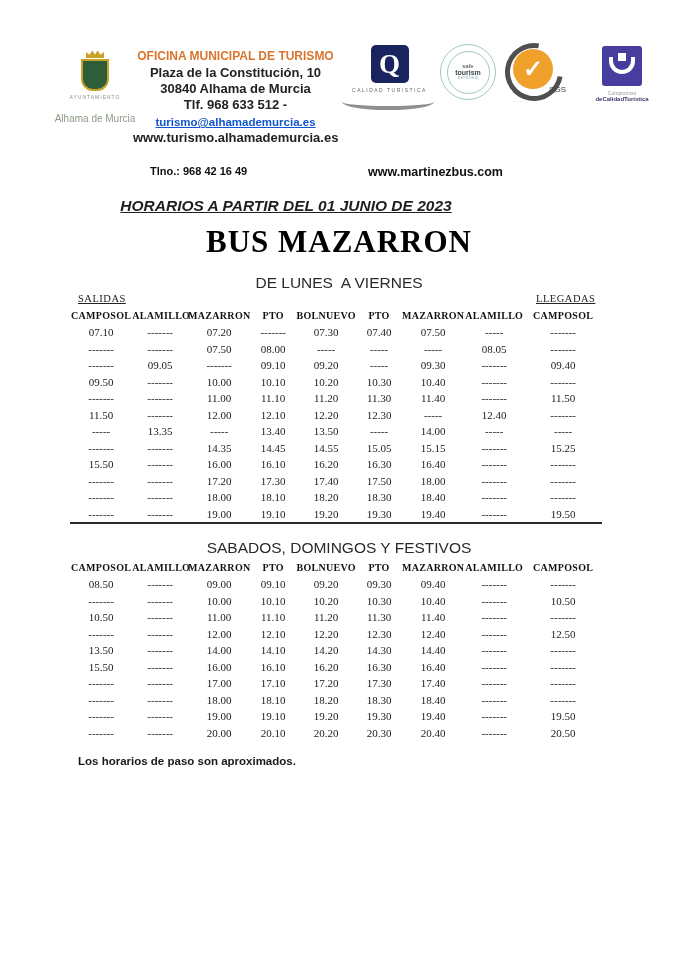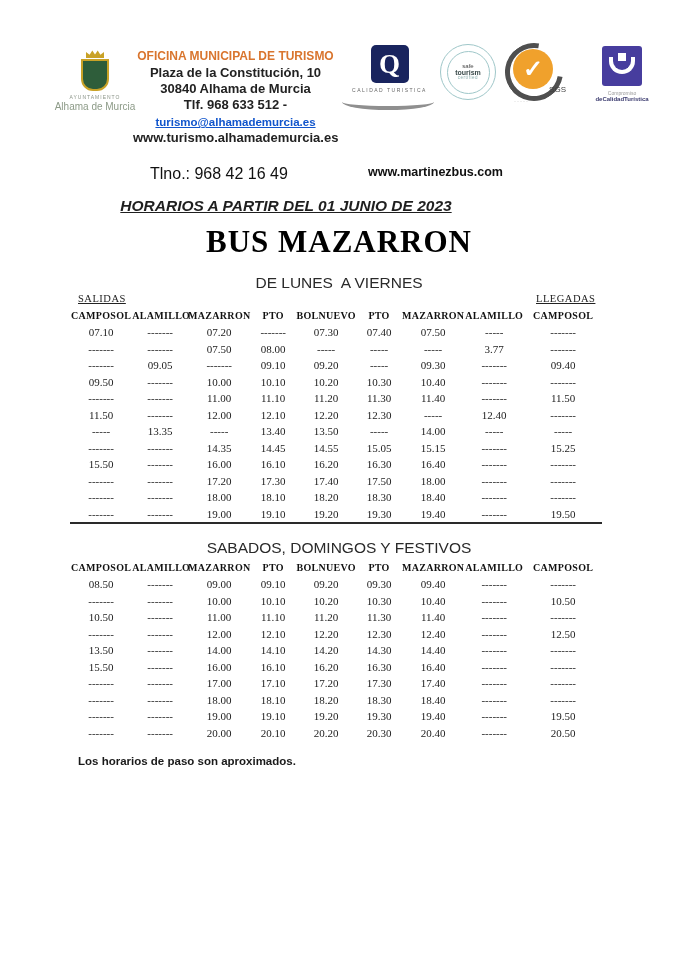--- a/index.html
+++ b/index.html
@@ -9,21 +9,21 @@
   }
   .abs{position:absolute;}
 
   
   .ayto{left:45px;top:50px;width:100px;text-align:center;}
   .crown{width:18px;height:8px;margin:0 auto;background:#c9a227;
     clip-path:polygon(0 100%,0 25%,20% 60%,35% 5%,50% 55%,65% 5%,80% 60%,100% 25%,100% 100%);}
   .shield{width:24px;height:28px;margin:1px auto 3px;background:#2e5d3a;
     border:2px solid #c9a227;border-radius:0 0 12px 12px;}
   .ayto-t1{font-size:5px;letter-spacing:1px;color:#8b9488;}
-  .ayto-t2{font-size:10px;color:#8d9b88;margin-top:1px;}
+  .ayto-t2{font-size:10px;color:#8d9b88;margin-top:13px;}
 
   
   .office{left:133px;top:48px;width:205px;text-align:center;line-height:16px;font-weight:bold;}
   .office .title{color:#d9752e;font-size:12px;margin-bottom:1px;}
   .office .line{font-size:13px;color:#222;}
   .office a.email{color:#1155cc;text-decoration:underline;font-size:11.5px;display:inline-block;}
 
   
   .badge{text-align:center;}
   .q-badge{left:342px;top:45px;width:95px;}
@@ -51,21 +51,21 @@
 
   .comp-badge{left:580px;top:46px;width:84px;}
   .comp-square{position:relative;width:40px;height:40px;margin:0 auto;background:#473d9e;border-radius:3px;}
   .comp-smile{position:absolute;left:7px;top:11px;width:18px;height:13px;border:4px solid #fff;
     border-top:none;border-radius:0 0 13px 13px;}
   .comp-dot{position:absolute;top:7px;left:16px;width:8px;height:8px;background:#fff;}
   .comp-t1{font-size:5px;color:#9a9a9a;margin-top:4px;}
   .comp-t2{font-size:6px;color:#3a3a6e;font-weight:bold;}
 
   
-  .tlno{left:150px;top:165px;font-size:16px;font-weight:normal;color:#111;}
+  .tlno{left:150px;top:165px;font-size:11px;font-weight:bold;color:#111;}
   .mbus{left:368px;top:165px;font-size:12.5px;font-weight:bold;color:#111;}
   .notice{left:0;top:197px;width:572px;text-align:center;font-size:15.5px;font-weight:bold;
     font-style:italic;}
   .notice span{text-decoration:underline;}
   .bus-title{left:0;top:224px;width:678px;text-align:center;
     font-family:"Liberation Serif",serif;font-size:31px;font-weight:bold;letter-spacing:1px;color:#000;}
   .sec-heading{width:678px;left:0;text-align:center;font-size:15.5px;color:#2a2a2a;white-space:pre;}
   .h-weekday{top:274px;}
   .h-weekend{top:539px;}
   .salidas{left:78px;top:293px;}
@@ -181,21 +181,21 @@
           <td>-------</td>
         </tr>
         <tr>
           <td>-------</td>
           <td>-------</td>
           <td>07.50</td>
           <td>08.00</td>
           <td>-----</td>
           <td>-----</td>
           <td>-----</td>
-          <td>3.77</td>
+          <td>08.05</td>
           <td>-------</td>
         </tr>
         <tr>
           <td>-------</td>
           <td>09.05</td>
           <td>-------</td>
           <td>09.10</td>
           <td>09.20</td>
           <td>-----</td>
           <td>09.30</td>

